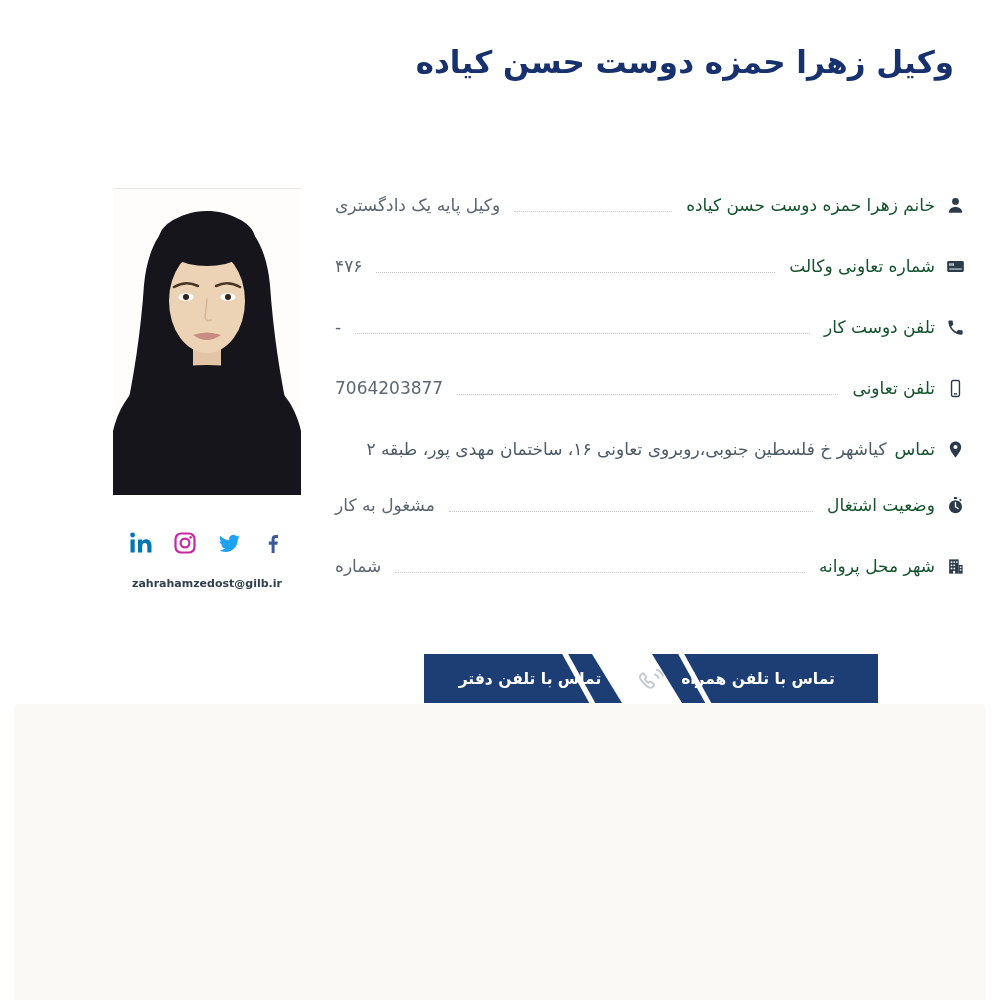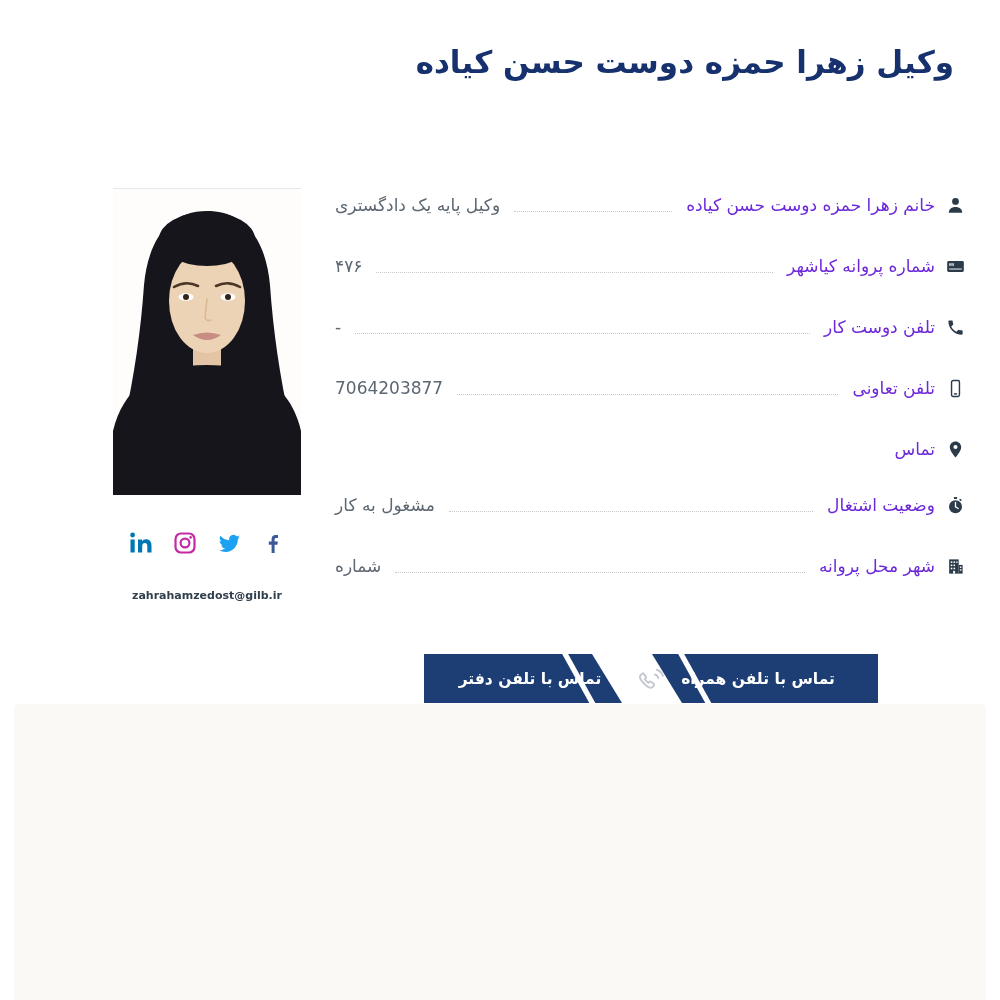--- a/index.html
+++ b/index.html
@@ -18,38 +18,38 @@
   
   .photo-card { position:absolute; left:113px; top:188px; width:188px; }
   .photo-frame { border-top:1px solid #e7e7e7; width:100%; background:#fff; }
   .photo-frame svg { display:block; }
   .social-row {
     margin-top:36px; display:flex; justify-content:center;
     align-items:center; gap:20px;
   }
   .social-row a { display:inline-flex; width:24px; height:24px; text-decoration:none; }
   .email {
-    margin-top:34px; text-align:center; direction:ltr;
+    margin-top:22px; text-align:center; direction:ltr;
     font-size:11px; font-weight:600; color:#31404e;
   }
 
   
   .details {
     position:absolute; top:192px; right:35px; left:335px; direction:rtl;
   }
   .detail-row {
     display:flex; align-items:center; height:26px; margin-bottom:35px;
     font-size:17px; color:#47545f;
   }
   .detail-row .row-icon {
     flex:0 0 auto; width:20px; height:20px; margin-left:10px;
     color:#2c3b4a; display:inline-flex; align-items:center; justify-content:center;
   }
   .detail-row .row-icon svg { width:19px; height:19px; }
-  .detail-label { white-space:nowrap; color:#6d28d9; }
+  .detail-label { white-space:nowrap; color:#14532d; }
   .leader {
     flex:1 1 auto; margin:0 14px; height:13px;
     border-bottom:1px dotted #c7c7c7; min-width:30px;
   }
   .detail-value { white-space:nowrap; color:#5c6772; }
   .detail-row.inline-row .detail-value { white-space:normal; margin-right:8px; color:#4c5a66; }
   .detail-row.inline-row { margin-bottom:30px; }
 
   
   .cta-btn {
@@ -162,21 +162,21 @@
     <div class="detail-row">
       <span class="row-icon">
         <svg viewBox="0 0 24 24" fill="currentColor">
             <rect x="1.5" y="5" width="21" height="14" rx="1.8"></rect>
             <rect x="4" y="8" width="6" height="3.4" fill="#fff"></rect>
             <rect x="4.5" y="8.5" width="5" height="0.8" fill="currentColor"></rect>
             <rect x="4.5" y="10" width="5" height="0.8" fill="currentColor"></rect>
             <rect x="4" y="14.5" width="16" height="1.4" fill="#fff" opacity="0.85"></rect>
           </svg>
       </span>
-      <span class="detail-label">شماره پروانه کیاشهر</span>
+      <span class="detail-label">شماره تعاونی وکالت</span>
       <span class="leader"></span>
       <span class="detail-value">۴۷۶</span>
     </div>
 
     <div class="detail-row">
       <span class="row-icon">
         <svg viewBox="0 0 24 24" fill="currentColor">
             <path d="M6.6 10.8c1.5 3 3.6 5.1 6.6 6.6l2.2-2.2c.3-.3.7-.4 1-.2 1.1.4 2.3.6 3.6.6.6 0 1 .4 1 1V20c0 .6-.4 1-1 1C10.6 21 3 13.4 3 4c0-.6.4-1 1-1h3.5c.6 0 1 .4 1 1 0 1.2.2 2.4.6 3.6.1.3 0 .7-.2 1z"></path>
           </svg>
       </span>
@@ -198,20 +198,21 @@
     </div>
 
     <div class="detail-row inline-row">
       <span class="row-icon">
         <svg viewBox="0 0 24 24" fill="currentColor">
             <path d="M12 1.8c-4 0-7.2 3.1-7.2 7.1 0 5.2 7.2 13.3 7.2 13.3s7.2-8.1 7.2-13.3c0-4-3.2-7.1-7.2-7.1z"></path>
             <circle cx="12" cy="8.8" r="2.6" fill="#fff"></circle>
           </svg>
       </span>
       <span class="detail-label">تماس</span>
+      <span class="detail-value">کیاشهر خ فلسطین جنوبی،روبروی تعاونی ۱۶، ساختمان مهدی پور، طبقه ۲</span>
     </div>
 
     <div class="detail-row">
       <span class="row-icon">
         <svg viewBox="0 0 24 24" fill="currentColor">
             <rect x="10" y="1.2" width="4" height="2.6" rx="0.8"></rect>
             <rect x="16.8" y="4" width="3" height="2" rx="0.8" transform="rotate(40 18.3 5)"></rect>
             <circle cx="12" cy="13.5" r="8.2"></circle>
             <path d="M12 8.2v5.6l3.4 2" stroke="#fff" stroke-width="1.7" fill="none" stroke-linecap="round"></path>
           </svg>

